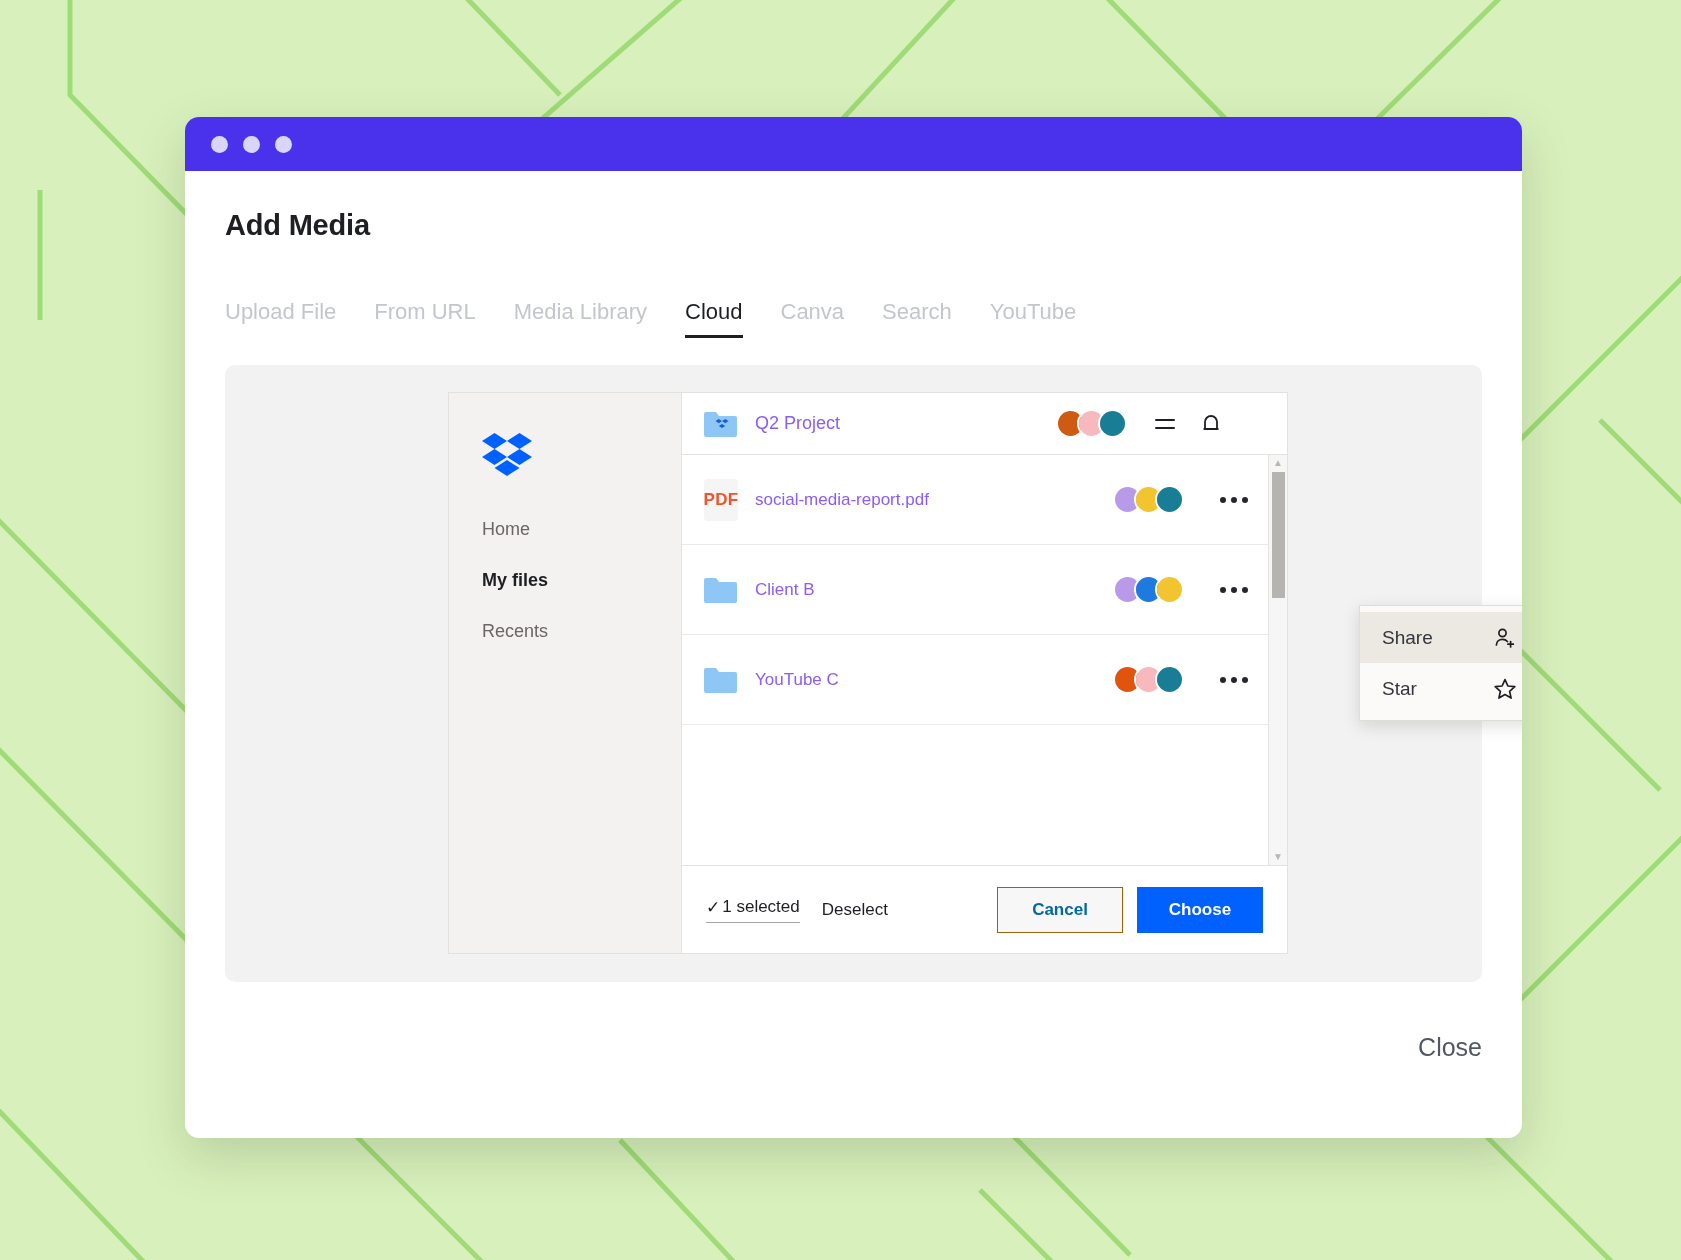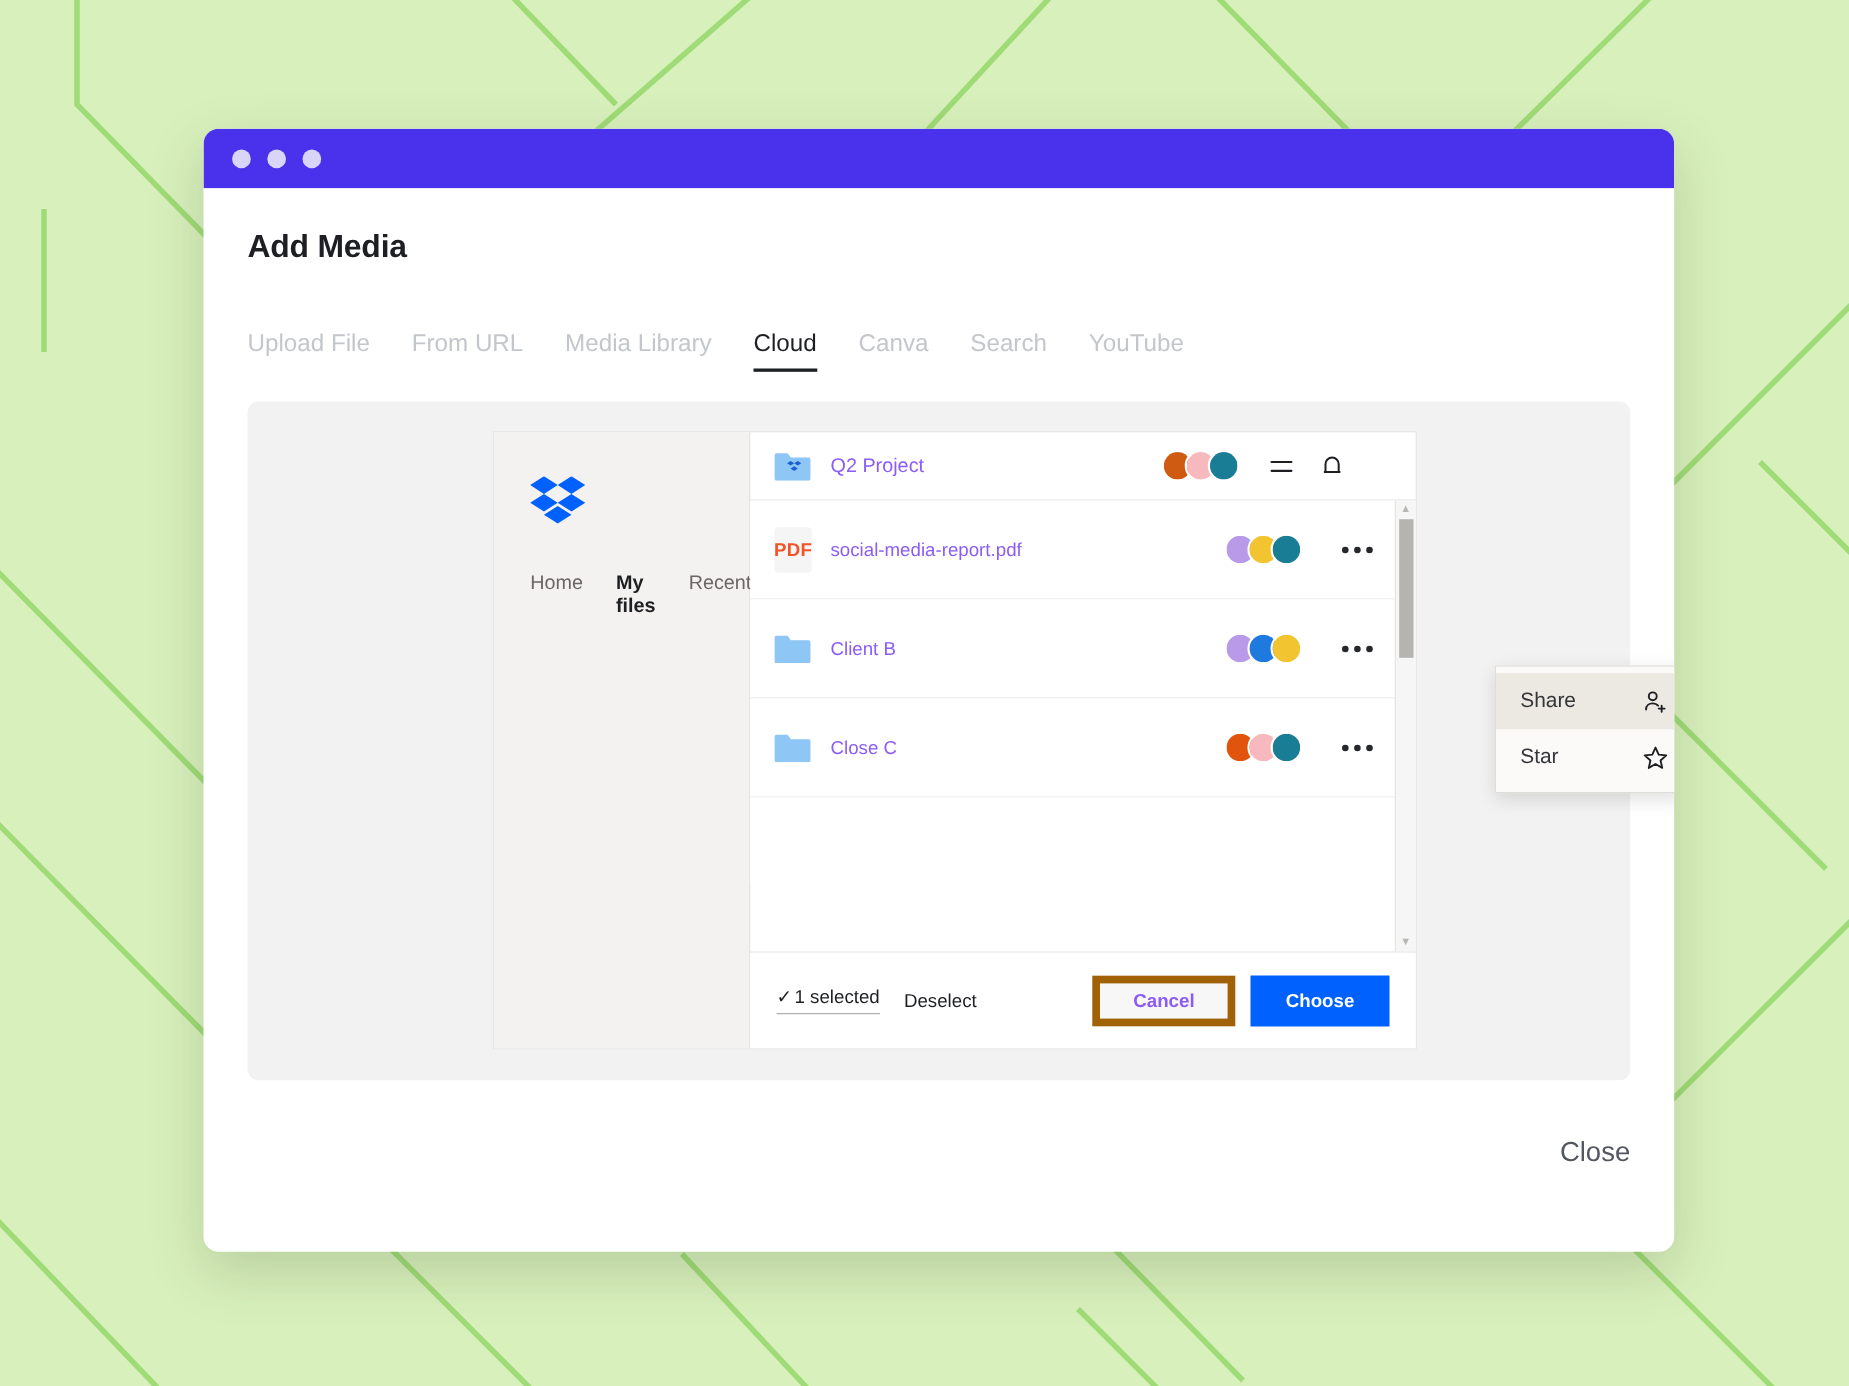--- a/index.html
+++ b/index.html
@@ -76,21 +76,21 @@
     overflow: visible;
   }
   #chooser-sidebar {
     width: 233px;
     background: #f3f2f0;
     border-right: 1px solid #e3e1de;
     padding: 40px 0 0 33px;
     flex: none;
   }
   #dropbox-logo { width: 50px; height: 44px; display: block; }
-  #sidebar-nav { margin-top: 42px; display: flex; flex-direction: row; gap: 30px; }
+  #sidebar-nav { margin-top: 42px; display: flex; flex-direction: column; gap: 30px; }
   .nav-item { font-size: 18px; color: #6b6762; cursor: pointer; }
   .nav-item.active { color: #1d1f23; font-weight: 600; }
 
   #chooser-main {
     flex: 1; display: flex; flex-direction: column;
     min-width: 0; position: relative;
   }
 
   
   #chooser-header {
@@ -161,21 +161,21 @@
     border-bottom: 1px solid #a9a7a4; padding-bottom: 4px;
     display: inline-flex; align-items: center; gap: 2px; cursor: pointer;
   }
   #deselect-link { font-size: 17px; color: #1d1f23; margin-left: 22px; cursor: pointer; }
   .footer-spacer { flex: 1; }
   .btn {
     font-size: 17px; font-weight: 700; cursor: pointer;
     height: 46px; display:flex; align-items:center; justify-content:center;
     padding: 0 30px;
   }
-  #cancel-btn { background:#f7f7f7; border:7px solid #a16207; color:#8b5cf6; min-width: 126px; }
+  #cancel-btn { background:#f7f7f7; border:1px solid #a16207; color:#0369a1; min-width: 126px; }
   #choose-btn { background:#0061fe; border:1px solid #0061fe; color:#fff; margin-left: 14px; min-width: 126px; }
 
   
   #context-menu {
     position: absolute;
     left: 910px; top: 212px;
     width: 174px;
     background: #fbfaf9;
     border: 1px solid #e0ddd9;
     box-shadow: 0 5px 16px rgba(0,0,0,.13);
@@ -364,21 +364,21 @@
                     <i></i>
                   </span>
               </div>
 
               <div class="file-row">
                 <span class="row-icon">
                   <svg class="folder-svg" viewBox="0 0 33 27">
                       <path d="M0,4 a2,2 0 0 1 2,-2 h10 l3,4 h16 a2,2 0 0 1 2,2 v17 a2,2 0 0 1 -2,2 h-29 a2,2 0 0 1 -2,-2 z" fill="#8ec6f5"></path>
                     </svg>
                 </span>
-                <span class="row-name">Close C</span>
+                <span class="row-name">YouTube C</span>
                 <span class="avatars">
                   <span class="avatar">
                       <span class="face" style="background:#e0540e"></span>
                     </span>
                   <span class="avatar">
                       <span class="face" style="background:#f7b9bd"></span>
                     </span>
                   <span class="avatar">
                       <span class="face" style="background:#1a7d96"></span>
                     </span>

